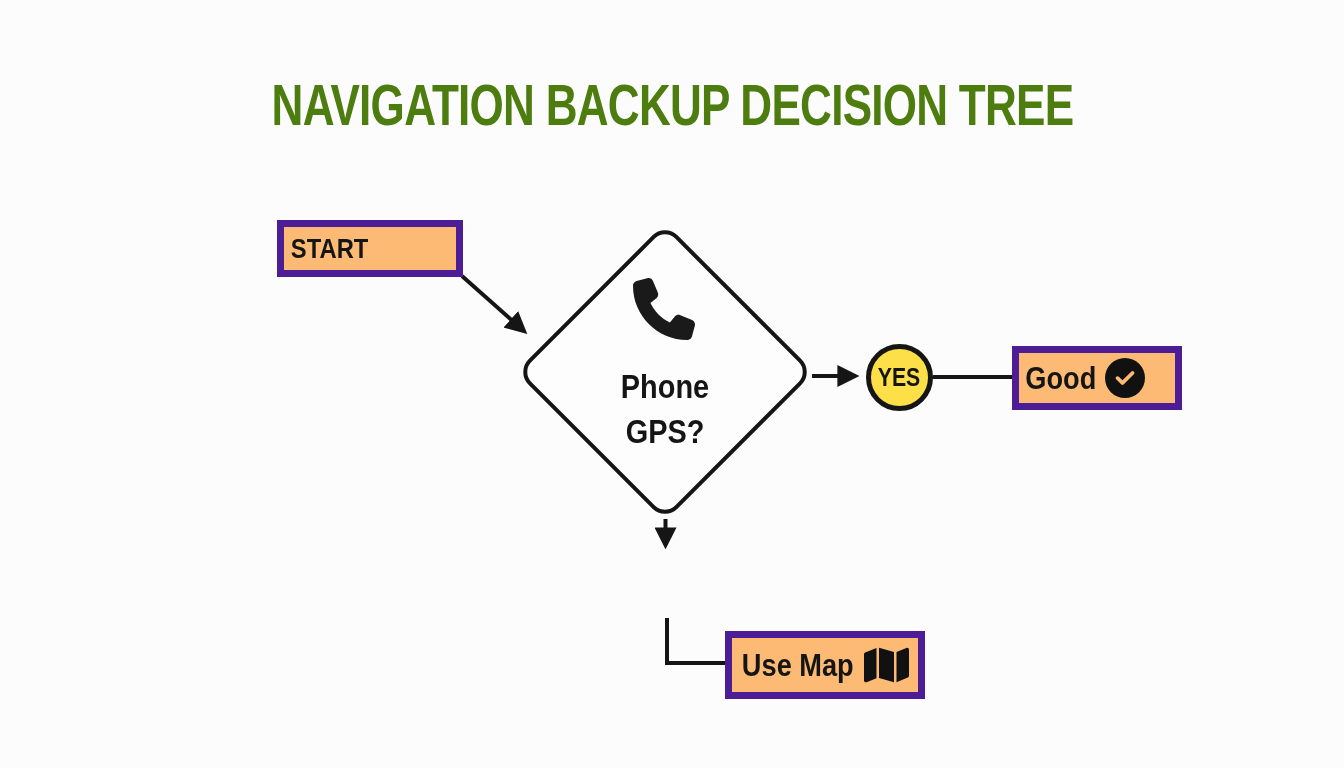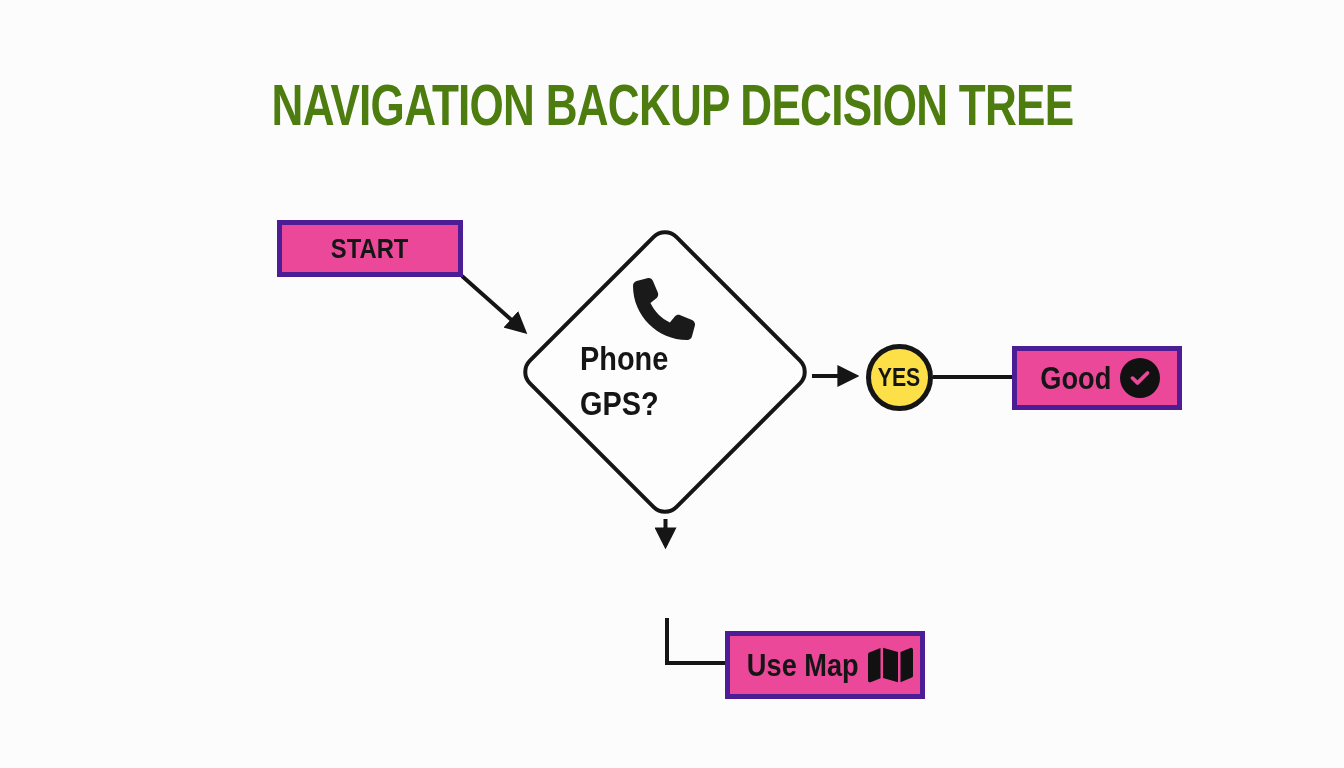--- a/index.html
+++ b/index.html
@@ -9,34 +9,34 @@
     font-family:"Liberation Sans",sans-serif;
   }
   .title{
     position:absolute;left:0;right:0;top:49px;text-align:center;
     font-size:58px;font-weight:700;color:#4d7c0f;letter-spacing:-1px;white-space:nowrap;margin-top:22px;
   }
   .cx{display:inline-block;transform:scaleX(.85);transform-origin:center;white-space:nowrap;}
   .cxt{display:inline-block;transform:scaleX(.76);transform-origin:center;}
   .svg-layer{position:absolute;left:0;top:0;}
   .node{
-    position:absolute;display:flex;align-items:center;justify-content:center;
-    border:5px solid #4c1d95;background:#ec4899;box-sizing:border-box;font-weight:700;
+    position:absolute;display:flex;align-items:center;
+    border:7px solid #4c1d95;background:#fdba74;box-sizing:border-box;font-weight:700;
   }
   .start{left:277px;top:220px;width:186px;height:57px;font-size:28px;}
   .good{left:1012px;top:346px;width:170px;height:64px;font-size:32px;gap:2px;}
   .usemap{left:725px;top:631px;width:200px;height:68px;font-size:32px;}
   .badge{
     position:absolute;display:flex;align-items:center;justify-content:center;
     border:5px solid #151515;border-radius:50%;background:#fde047;box-sizing:border-box;font-weight:700;
   }
   .yes{left:866px;top:344px;width:67px;height:67px;font-size:25px;}
   .no{left:635px;top:554px;width:65px;height:65px;font-size:26px;}
   .dec-text{
-    position:absolute;left:565px;top:336px;width:200px;text-align:left;
+    position:absolute;left:565px;top:364px;width:200px;text-align:center;
     font-weight:700;font-size:34px;line-height:45px;
   }
   .dec-text div{transform:scaleX(.85);transform-origin:center;}
   .phone-wrap{position:absolute;left:633px;top:278px;width:62px;height:62px;}
   .icon{flex:0 0 auto;display:block;}
 </style>
 </head>
 <body>
 
 <div class="canvas">

